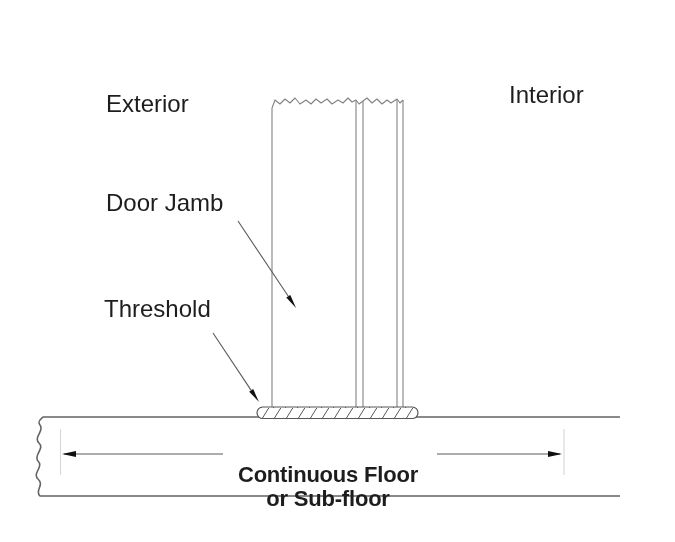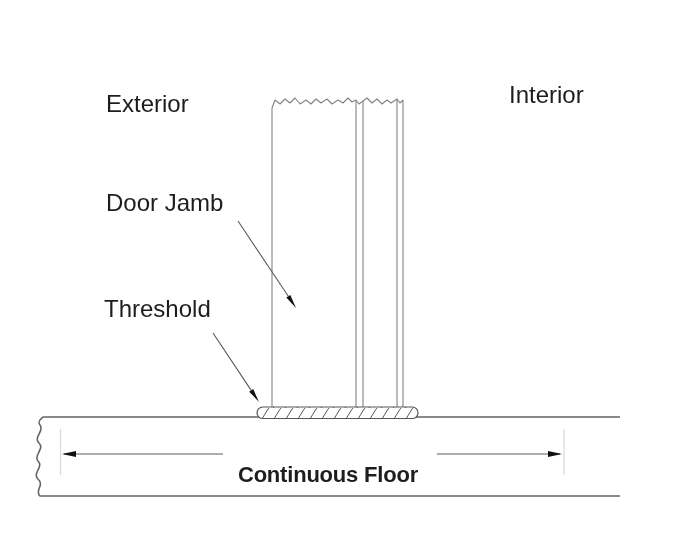--- a/index.html
+++ b/index.html
@@ -131,15 +131,16 @@
   <div class="label label-exterior">Exterior</div>
 
   <div class="label label-interior">Interior</div>
 
   <div class="label label-threshold">Threshold</div>
 
   <div class="label label-doorjamb">Door Jamb</div>
 
   <div class="floor-caption">
     <div>Continuous Floor</div>
+    <div>or Sub-floor</div>
   </div>
 
 </div>
 
 </body></html>

